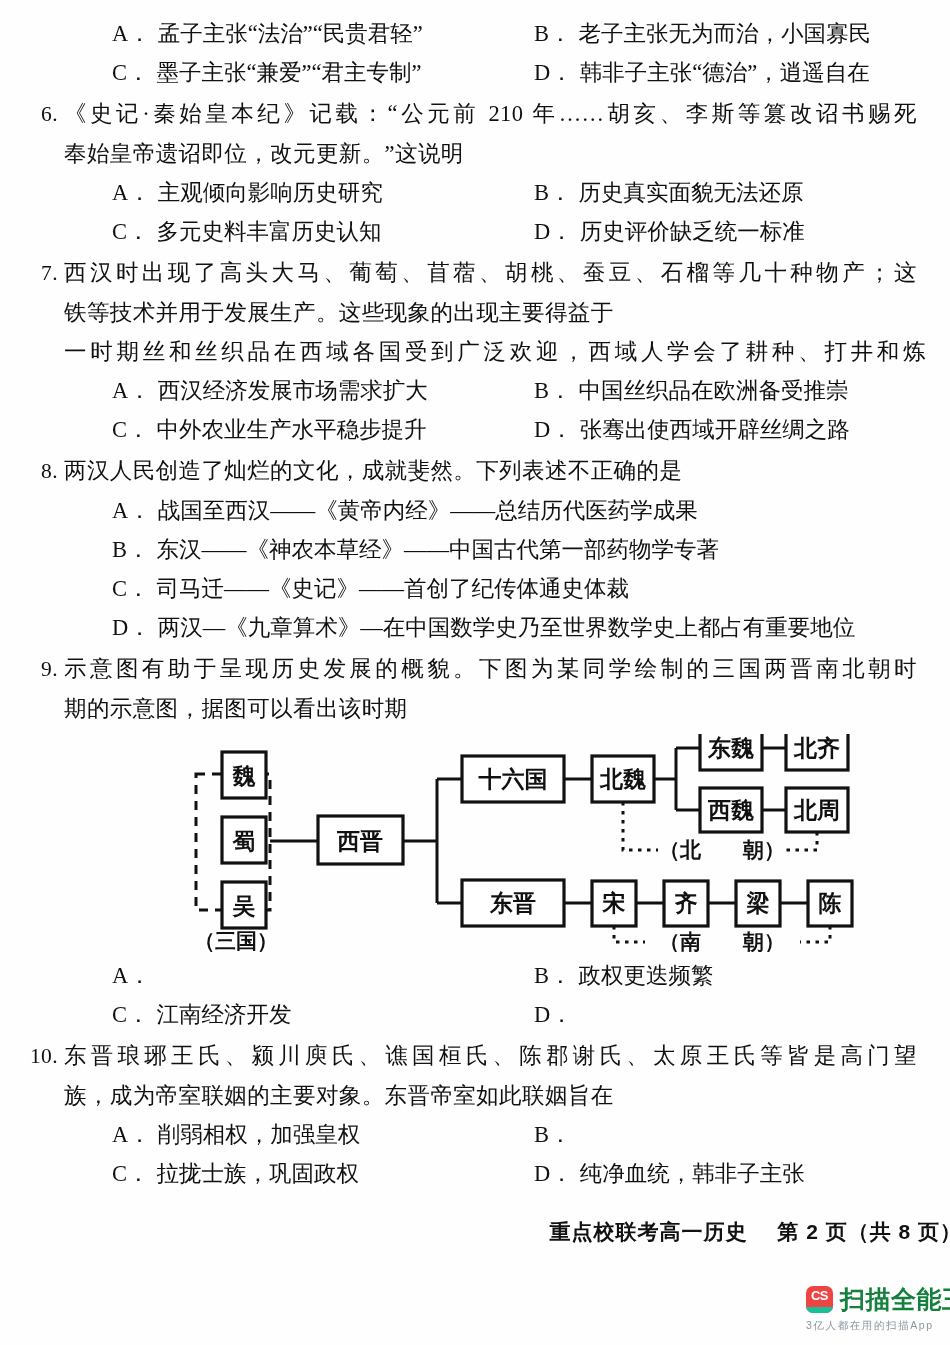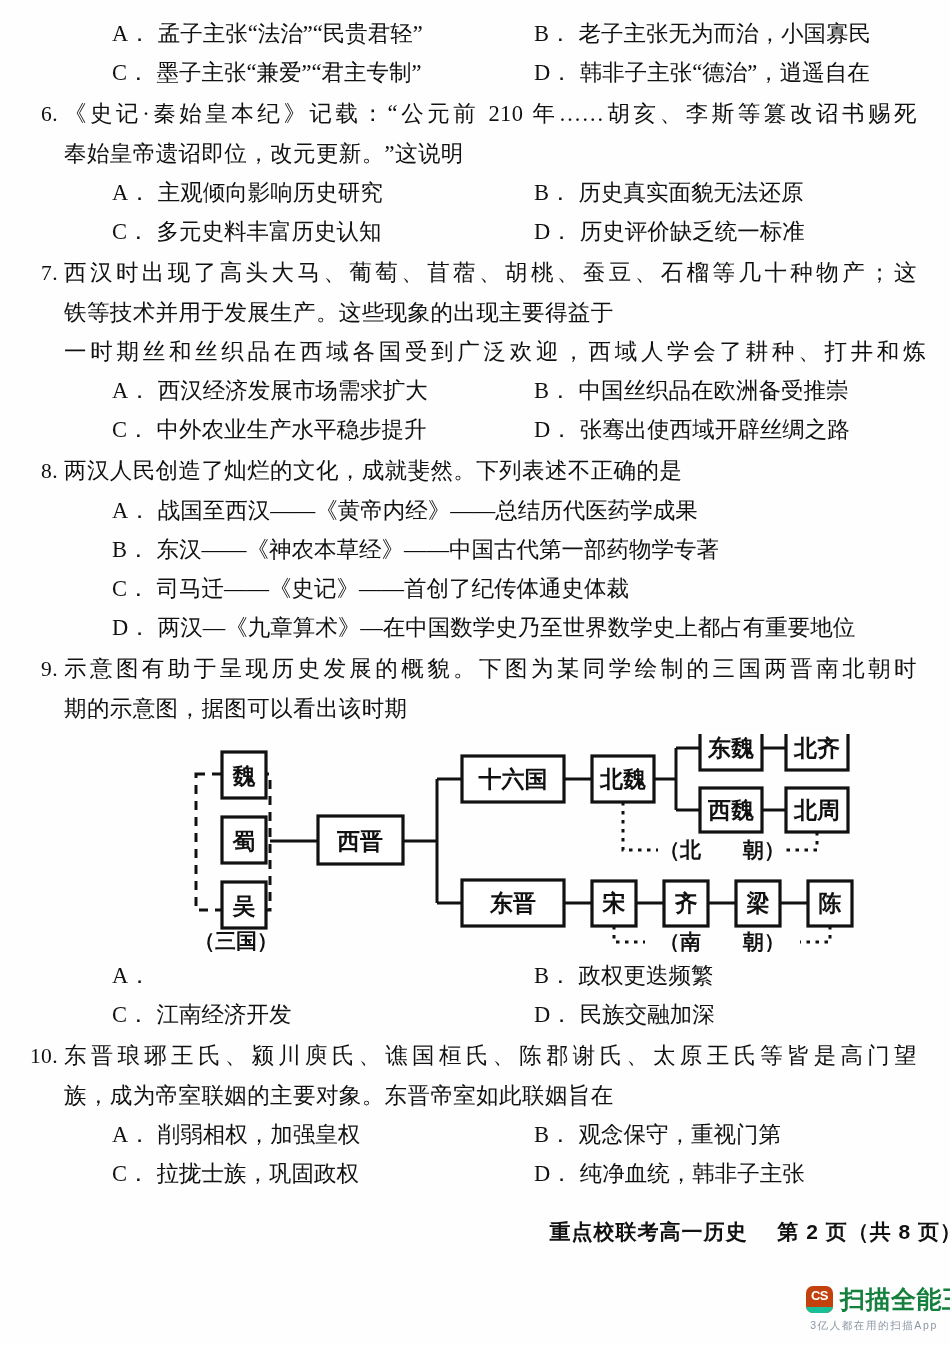--- a/index.html
+++ b/index.html
@@ -136,21 +136,21 @@
   }
   .wm-row {
     display: flex;
     align-items: center;
   }
   .wm-logo {
     position: relative;
     width: 27px;
     height: 27px;
     border-radius: 7px;
-    background: #c2410c;
+    background: #ef4444;
     margin-right: 7px;
     flex: 0 0 auto;
     overflow: hidden;
   }
   .wm-logo .cs {
     position: absolute;
     left: 0; top: 0; right: 0;
     height: 20px;
     line-height: 20px;
     text-align: center;
@@ -172,21 +172,20 @@
     letter-spacing: 0.5px;
     white-space: nowrap;
     font-family: Liberation Mono, monospace;
   }
   .wm-sub {
     margin-top: 3px;
     font-size: 10.5px;
     color: #8a96a3;
     letter-spacing: 1.6px;
     white-space: nowrap;
-    text-align: center;
   }
 </style>
 </head>
 <body>
 
 <div class="page">
   <div class="content">
 
     <div class="qblock">
       <div class="opts">
@@ -412,42 +411,40 @@
           <span class="opttxt">政权更迭频繁</span>
         </div>
       </div>
       <div class="opts">
         <div class="opt colA">
           <span class="optlbl">C．</span>
           <span class="opttxt">江南经济开发</span>
         </div>
         <div class="opt colB">
           <span class="optlbl">D．</span>
-          <span class="opttxt">民族交融加深</span>
         </div>
       </div>
     </div>
 
     <div class="qblock">
       <div class="qline">
         <span class="qnum">10.</span>
         <span class="qstem just">东晋琅琊王氏、颍川庾氏、谯国桓氏、陈郡谢氏、太原王氏等皆是高门望</span>
       </div>
       <div class="qline">
         <span class="qnum"></span>
         <span class="qcont nojust">族，成为帝室联姻的主要对象。东晋帝室如此联姻旨在</span>
       </div>
       <div class="opts">
         <div class="opt colA">
           <span class="optlbl">A．</span>
           <span class="opttxt">削弱相权，加强皇权</span>
         </div>
         <div class="opt colB">
           <span class="optlbl">B．</span>
-          <span class="opttxt">观念保守，重视门第</span>
         </div>
       </div>
       <div class="opts">
         <div class="opt colA">
           <span class="optlbl">C．</span>
           <span class="opttxt">拉拢士族，巩固政权</span>
         </div>
         <div class="opt colB">
           <span class="optlbl">D．</span>
           <span class="opttxt">纯净血统，韩非子主张</span>

